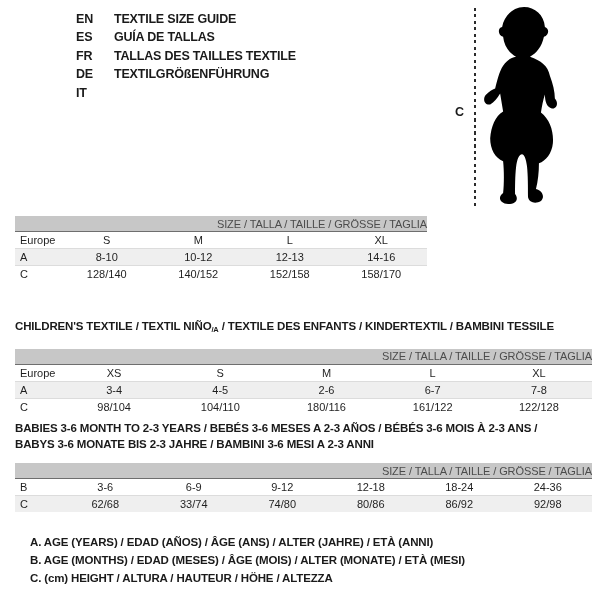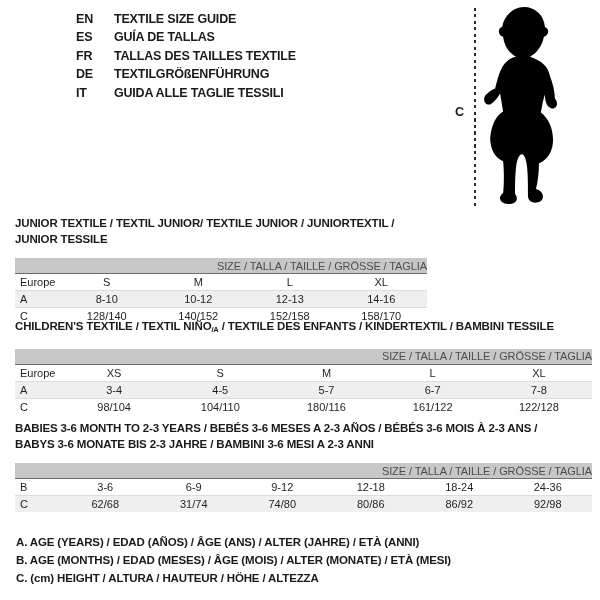--- a/index.html
+++ b/index.html
@@ -27,21 +27,21 @@
   table.size-table th{
     background:#c7c7c7;color:#4c4c4c;font-weight:normal;text-align:right;
     padding:1px 0 1px 5px;height:13px;font-size:11px;letter-spacing:-0.1px;
     border-bottom:1.5px solid #6e6e6e;
   }
   table.size-table td{height:16px;padding:0;text-align:center;color:#1f1f1f;margin-top:29px;}
   table.size-table td.lbl{text-align:left;padding-left:5px;}
   table.size-table tbody tr:nth-child(even){background:#efefef;}
   table.size-table tbody tr + tr td{border-top:1px solid #dcdcdc;}
   
-  .footnotes{position:absolute;left:16px;top:533px;}
+  .footnotes{position:absolute;left:30px;top:533px;}
   .footnote{font-size:11.5px;font-weight:bold;line-height:18px;letter-spacing:-0.15px;}
 </style>
 </head>
 <body>
 
 <div class="canvas">
 
   <div class="lang-list">
     <div class="lang-row">
       <span class="code">EN</span>
@@ -54,21 +54,20 @@
     <div class="lang-row">
       <span class="code">FR</span>
       <span class="ttl">TALLAS DES TAILLES TEXTILE</span>
     </div>
     <div class="lang-row">
       <span class="code">DE</span>
       <span class="ttl">TEXTILGRÖßENFÜHRUNG</span>
     </div>
     <div class="lang-row">
       <span class="code">IT</span>
-      <span class="ttl">GUIDA ALLE TAGLIE TESSILI</span>
     </div>
   </div>
 
   <div class="height-line"></div>
   <div class="measure-label">C</div>
   <svg class="baby" viewBox="0 0 90 205" xmlns="http://www.w3.org/2000/svg">
     <path fill="#000000" d="
       M 42 3
       C 53 3 62 11 63 23
       C 67 24 68 31 62 33
@@ -98,23 +97,20 @@
       C 7 88 10 86 13 85
       C 15 77 17 68 21 62
       C 25 56 29 54 34 53
       C 28 50 22 43 21 33
       C 16 32 15 24 20 23
       C 22 12 31 3 42 3
       Z"></path>
   </svg>
 
   <section class="size-section" style="top: 216px; width: 412px;">
-    <div class="sec-title">
-        <div><span>JUNIOR TEXTILE / TEXTIL JUNIOR/ TEXTILE JUNIOR / JUNIORTEXTIL / JUNIOR TESSILE</span></div>
-      </div>
     <table class="size-table">
         <colgroup>
           <col style="width: 46px;">
           <col>
           <col>
           <col>
           <col>
         </colgroup>
         <thead>
           <tr>
@@ -171,21 +167,21 @@
             <td class="val">XS</td>
             <td class="val">S</td>
             <td class="val">M</td>
             <td class="val">L</td>
             <td class="val">XL</td>
           </tr>
           <tr>
             <td class="lbl">A</td>
             <td class="val">3-4</td>
             <td class="val">4-5</td>
-            <td class="val">5-7</td>
+            <td class="val">2-6</td>
             <td class="val">6-7</td>
             <td class="val">7-8</td>
           </tr>
           <tr>
             <td class="lbl">C</td>
             <td class="val">98/104</td>
             <td class="val">104/110</td>
             <td class="val">180/116</td>
             <td class="val">161/122</td>
             <td class="val">122/128</td>
@@ -220,21 +216,21 @@
             <td class="val">3-6</td>
             <td class="val">6-9</td>
             <td class="val">9-12</td>
             <td class="val">12-18</td>
             <td class="val">18-24</td>
             <td class="val">24-36</td>
           </tr>
           <tr>
             <td class="lbl">C</td>
             <td class="val">62/68</td>
-            <td class="val">31/74</td>
+            <td class="val">33/74</td>
             <td class="val">74/80</td>
             <td class="val">80/86</td>
             <td class="val">86/92</td>
             <td class="val">92/98</td>
           </tr>
         </tbody>
       </table>
   </section>
 
   <div class="footnotes">

